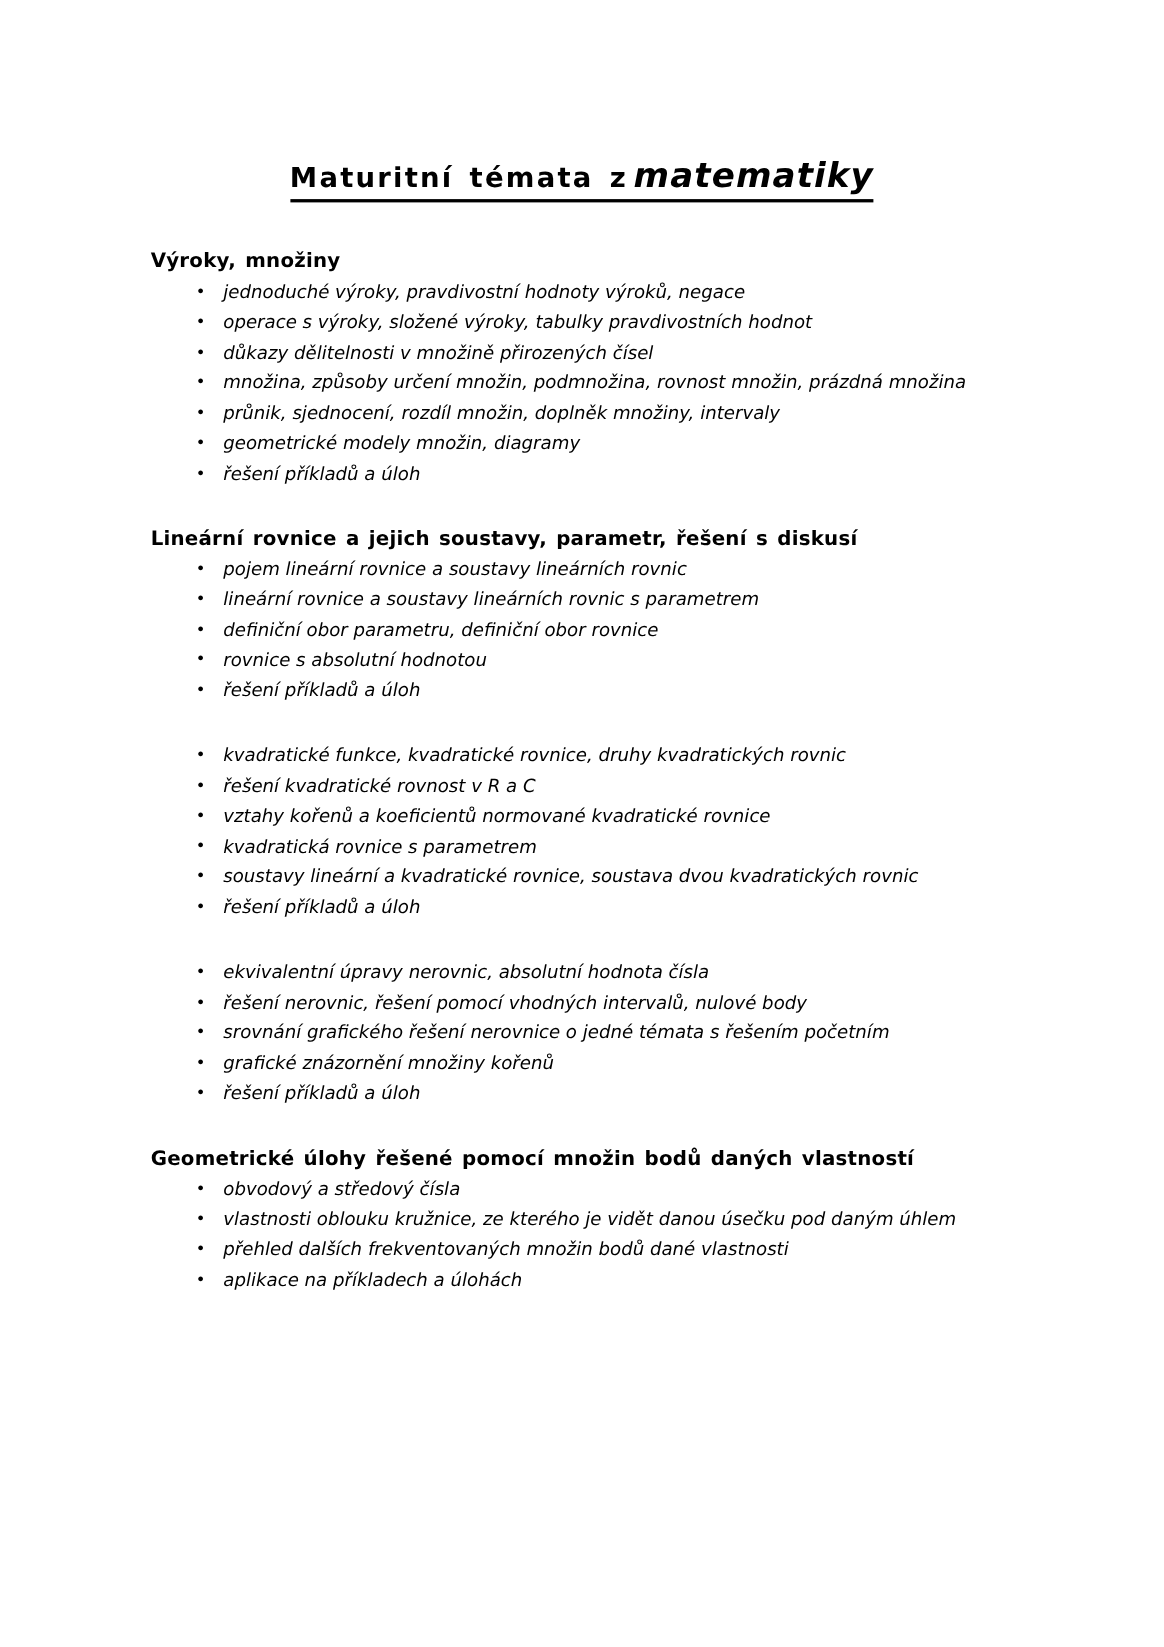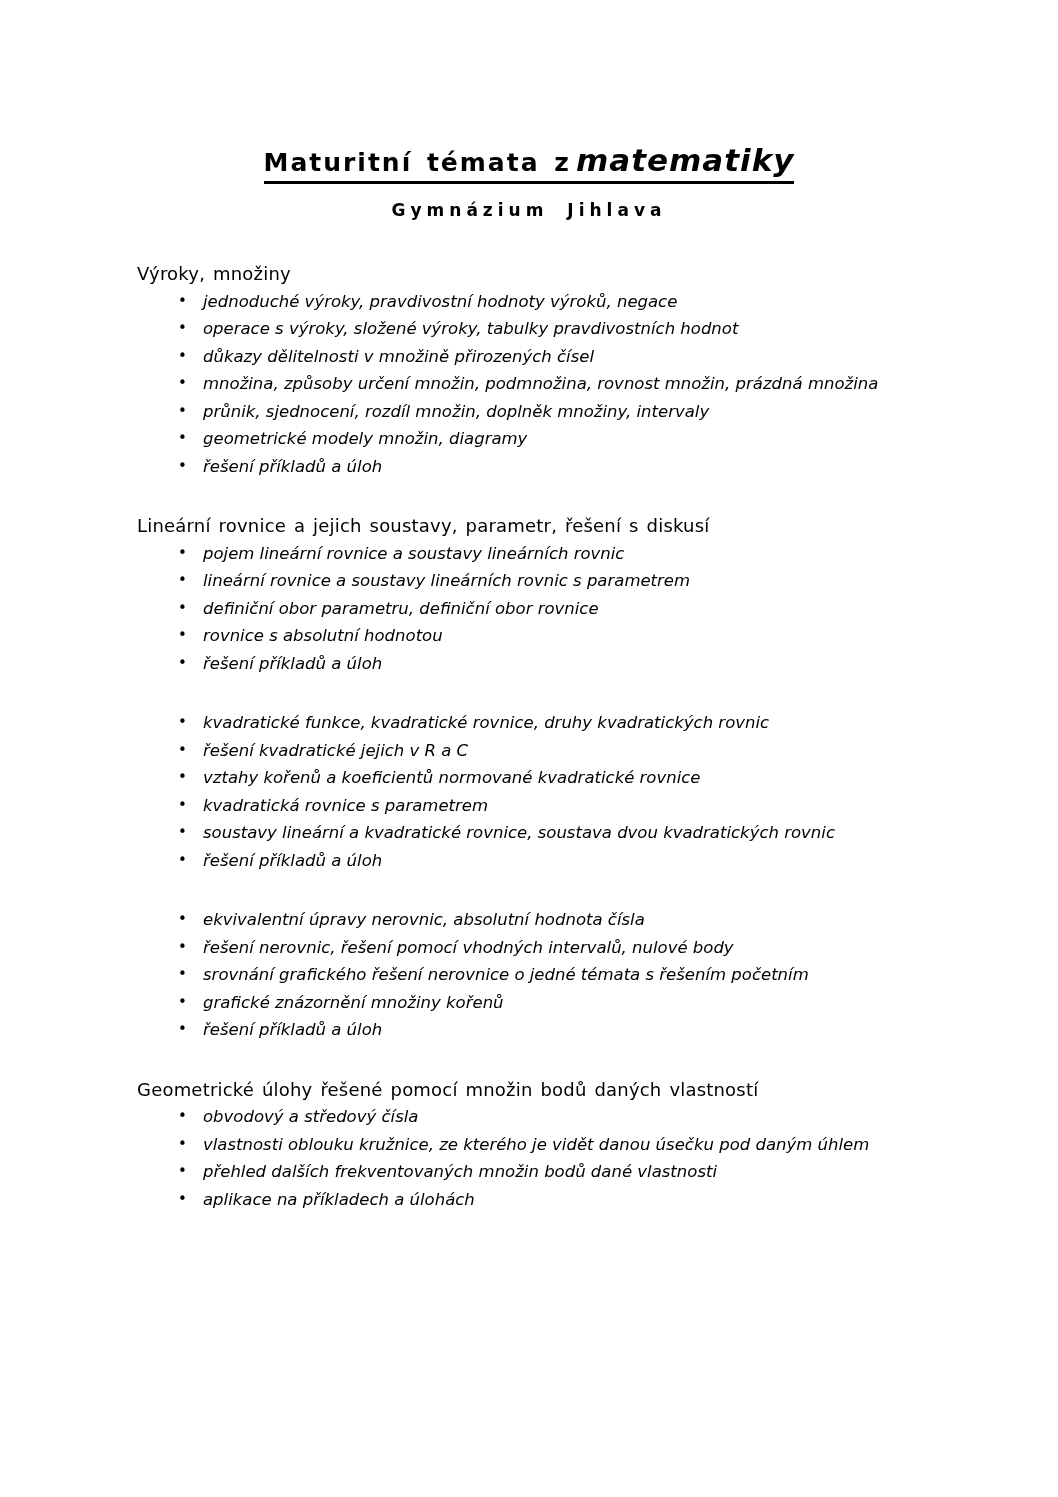--- a/index.html
+++ b/index.html
@@ -54,21 +54,21 @@
   .sections {
     margin-left: 137px;
     margin-right: 100px;
     margin-top: 40px;
   }
   .section + .section {
     margin-top: 32px;
   }
   .section-heading {
     font-size: 18px;
-    font-weight: normal;
+    font-weight: bold;
     line-height: 27.5px;
     word-spacing: 2px;
     letter-spacing: 0.2px;
   }
   .section.indented .section-heading {
     margin-left: 20px;
   }
   ul.topic-list {
     list-style: none;
     margin: 0;
@@ -97,21 +97,20 @@
 
 <div class="page">
 
   <div class="title-row">
     <div class="doc-title">
       <span class="title-regular">Maturitní témata z</span>
       <span class="title-italic">matematiky</span>
     </div>
   </div>
 
-  <div class="subtitle">Gymnázium Jihlava</div>
 
   <div class="sections">
   <div class="section">
     <div class="section-heading">Výroky, množiny</div>
     <ul class="topic-list">
           <li>
             <span class="bullet">•</span>
             <span class="topic-text">jednoduché výroky, pravdivostní hodnoty výroků, negace</span>
           </li>
           <li>
@@ -168,21 +167,21 @@
   </div>
 
   <div class="section indented">
     <ul class="topic-list">
           <li>
             <span class="bullet">•</span>
             <span class="topic-text">kvadratické funkce, kvadratické rovnice, druhy kvadratických rovnic</span>
           </li>
           <li>
             <span class="bullet">•</span>
-            <span class="topic-text">řešení kvadratické jejich v R a C</span>
+            <span class="topic-text">řešení kvadratické rovnost v R a C</span>
           </li>
           <li>
             <span class="bullet">•</span>
             <span class="topic-text">vztahy kořenů a koeficientů normované kvadratické rovnice</span>
           </li>
           <li>
             <span class="bullet">•</span>
             <span class="topic-text">kvadratická rovnice s parametrem</span>
           </li>
           <li>

